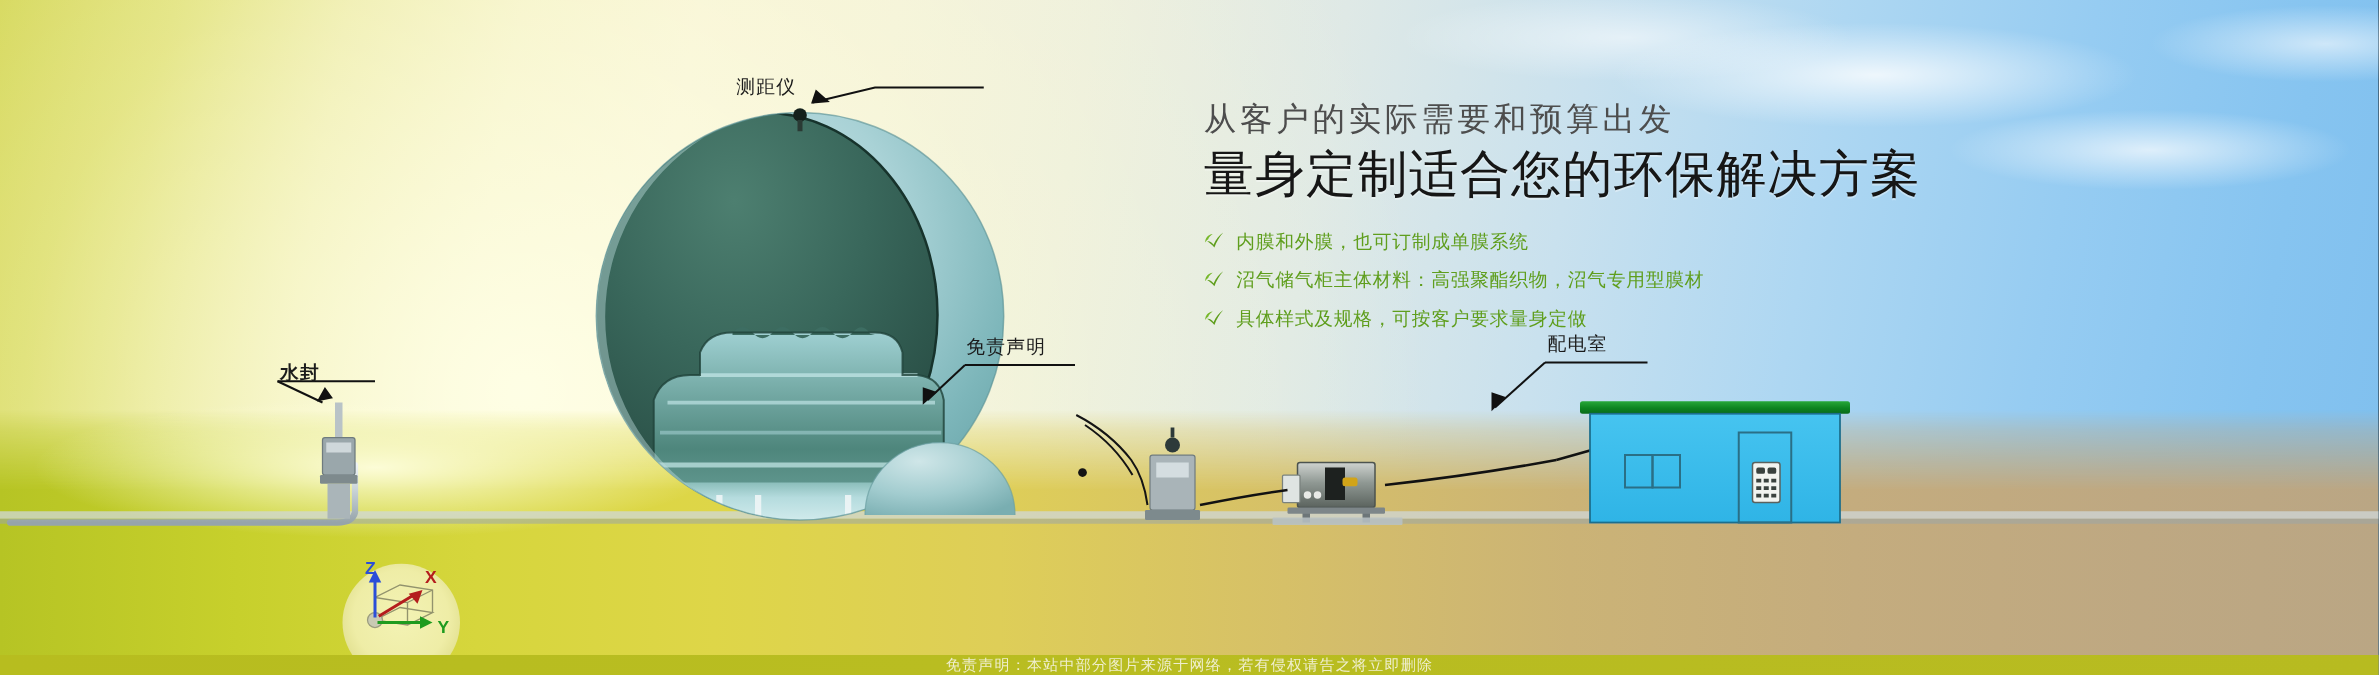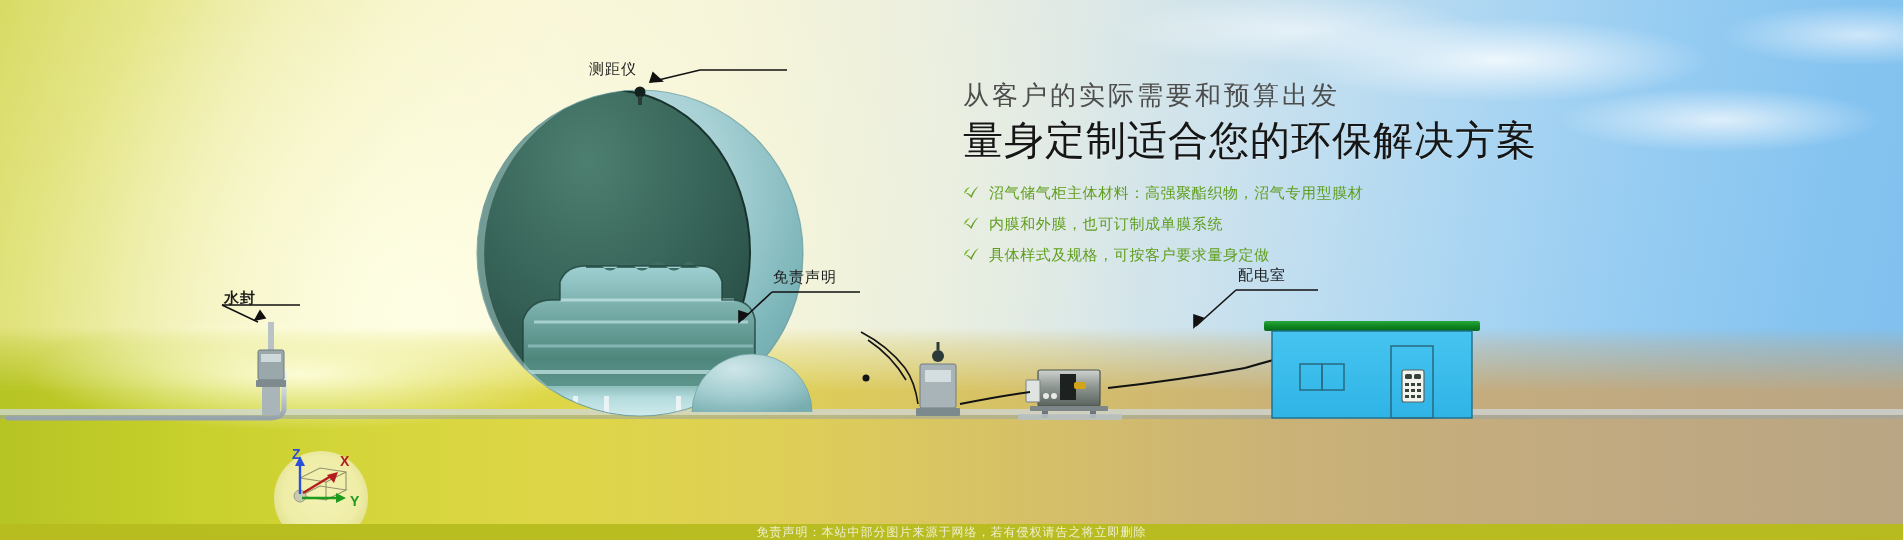--- a/index.html
+++ b/index.html
@@ -351,31 +351,31 @@
 
     <div class="bullets">
 
       <div class="bullet">
         <svg class="tick" viewBox="0 0 20 20">
           <path d="M3.2 9.4 C5.6 9.0 7.6 10.2 9.2 12.6 C11.6 7.4 14.6 3.6 18.4 1.2
                    C14.8 5.2 12.0 9.8 10.0 15.4 C7.8 12.6 5.6 10.8 3.2 9.4 Z" fill="#5f9e1d"></path>
           <path d="M1.4 10.6 C1.4 6.2 4.0 3.2 8.4 2.6 C6.2 4.0 4.8 5.6 4.2 7.6
                    C3.2 8.2 2.2 9.2 1.4 10.6 Z" fill="#77b82b"></path>
         </svg>
-        <span class="txt">沼气储气柜主体材料：高强聚酯织物，沼气专用型膜材</span>
+        <span class="txt">内膜和外膜，也可订制成单膜系统</span>
       </div>
 
       <div class="bullet">
         <svg class="tick" viewBox="0 0 20 20">
           <path d="M3.2 9.4 C5.6 9.0 7.6 10.2 9.2 12.6 C11.6 7.4 14.6 3.6 18.4 1.2
                    C14.8 5.2 12.0 9.8 10.0 15.4 C7.8 12.6 5.6 10.8 3.2 9.4 Z" fill="#5f9e1d"></path>
           <path d="M1.4 10.6 C1.4 6.2 4.0 3.2 8.4 2.6 C6.2 4.0 4.8 5.6 4.2 7.6
                    C3.2 8.2 2.2 9.2 1.4 10.6 Z" fill="#77b82b"></path>
         </svg>
-        <span class="txt">内膜和外膜，也可订制成单膜系统</span>
+        <span class="txt">沼气储气柜主体材料：高强聚酯织物，沼气专用型膜材</span>
       </div>
 
       <div class="bullet">
         <svg class="tick" viewBox="0 0 20 20">
           <path d="M3.2 9.4 C5.6 9.0 7.6 10.2 9.2 12.6 C11.6 7.4 14.6 3.6 18.4 1.2
                    C14.8 5.2 12.0 9.8 10.0 15.4 C7.8 12.6 5.6 10.8 3.2 9.4 Z" fill="#5f9e1d"></path>
           <path d="M1.4 10.6 C1.4 6.2 4.0 3.2 8.4 2.6 C6.2 4.0 4.8 5.6 4.2 7.6
                    C3.2 8.2 2.2 9.2 1.4 10.6 Z" fill="#77b82b"></path>
         </svg>
         <span class="txt">具体样式及规格，可按客户要求量身定做</span>

